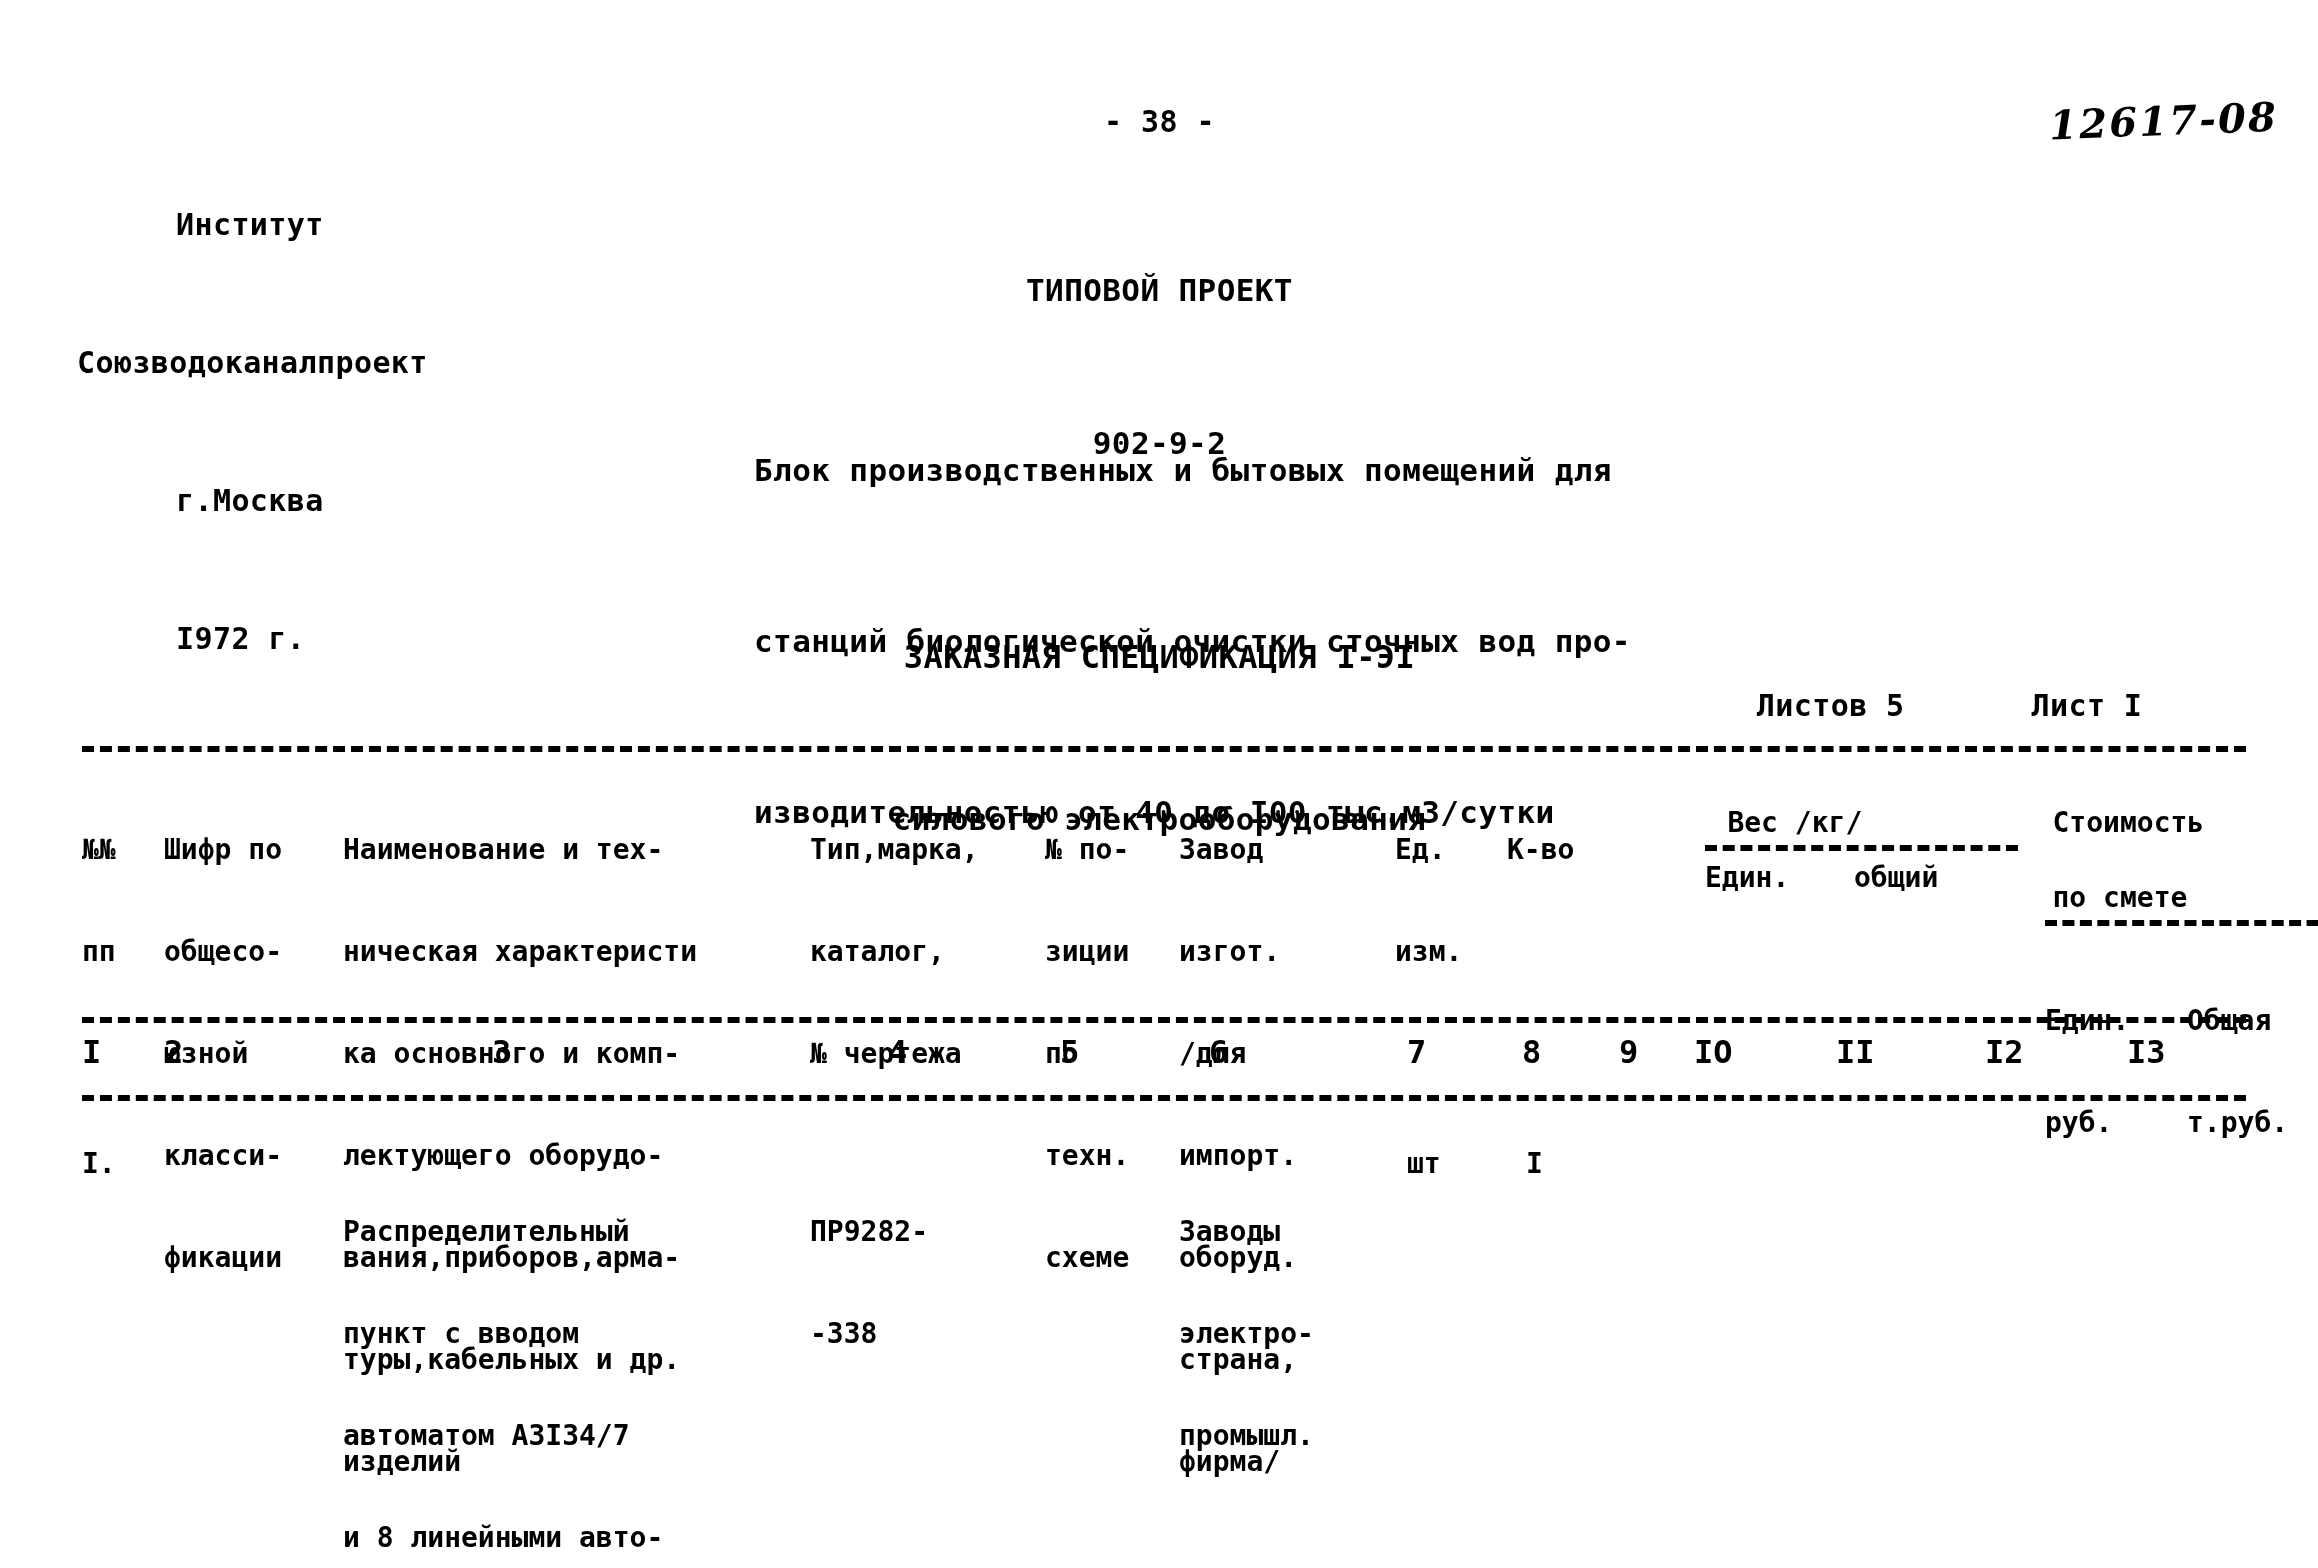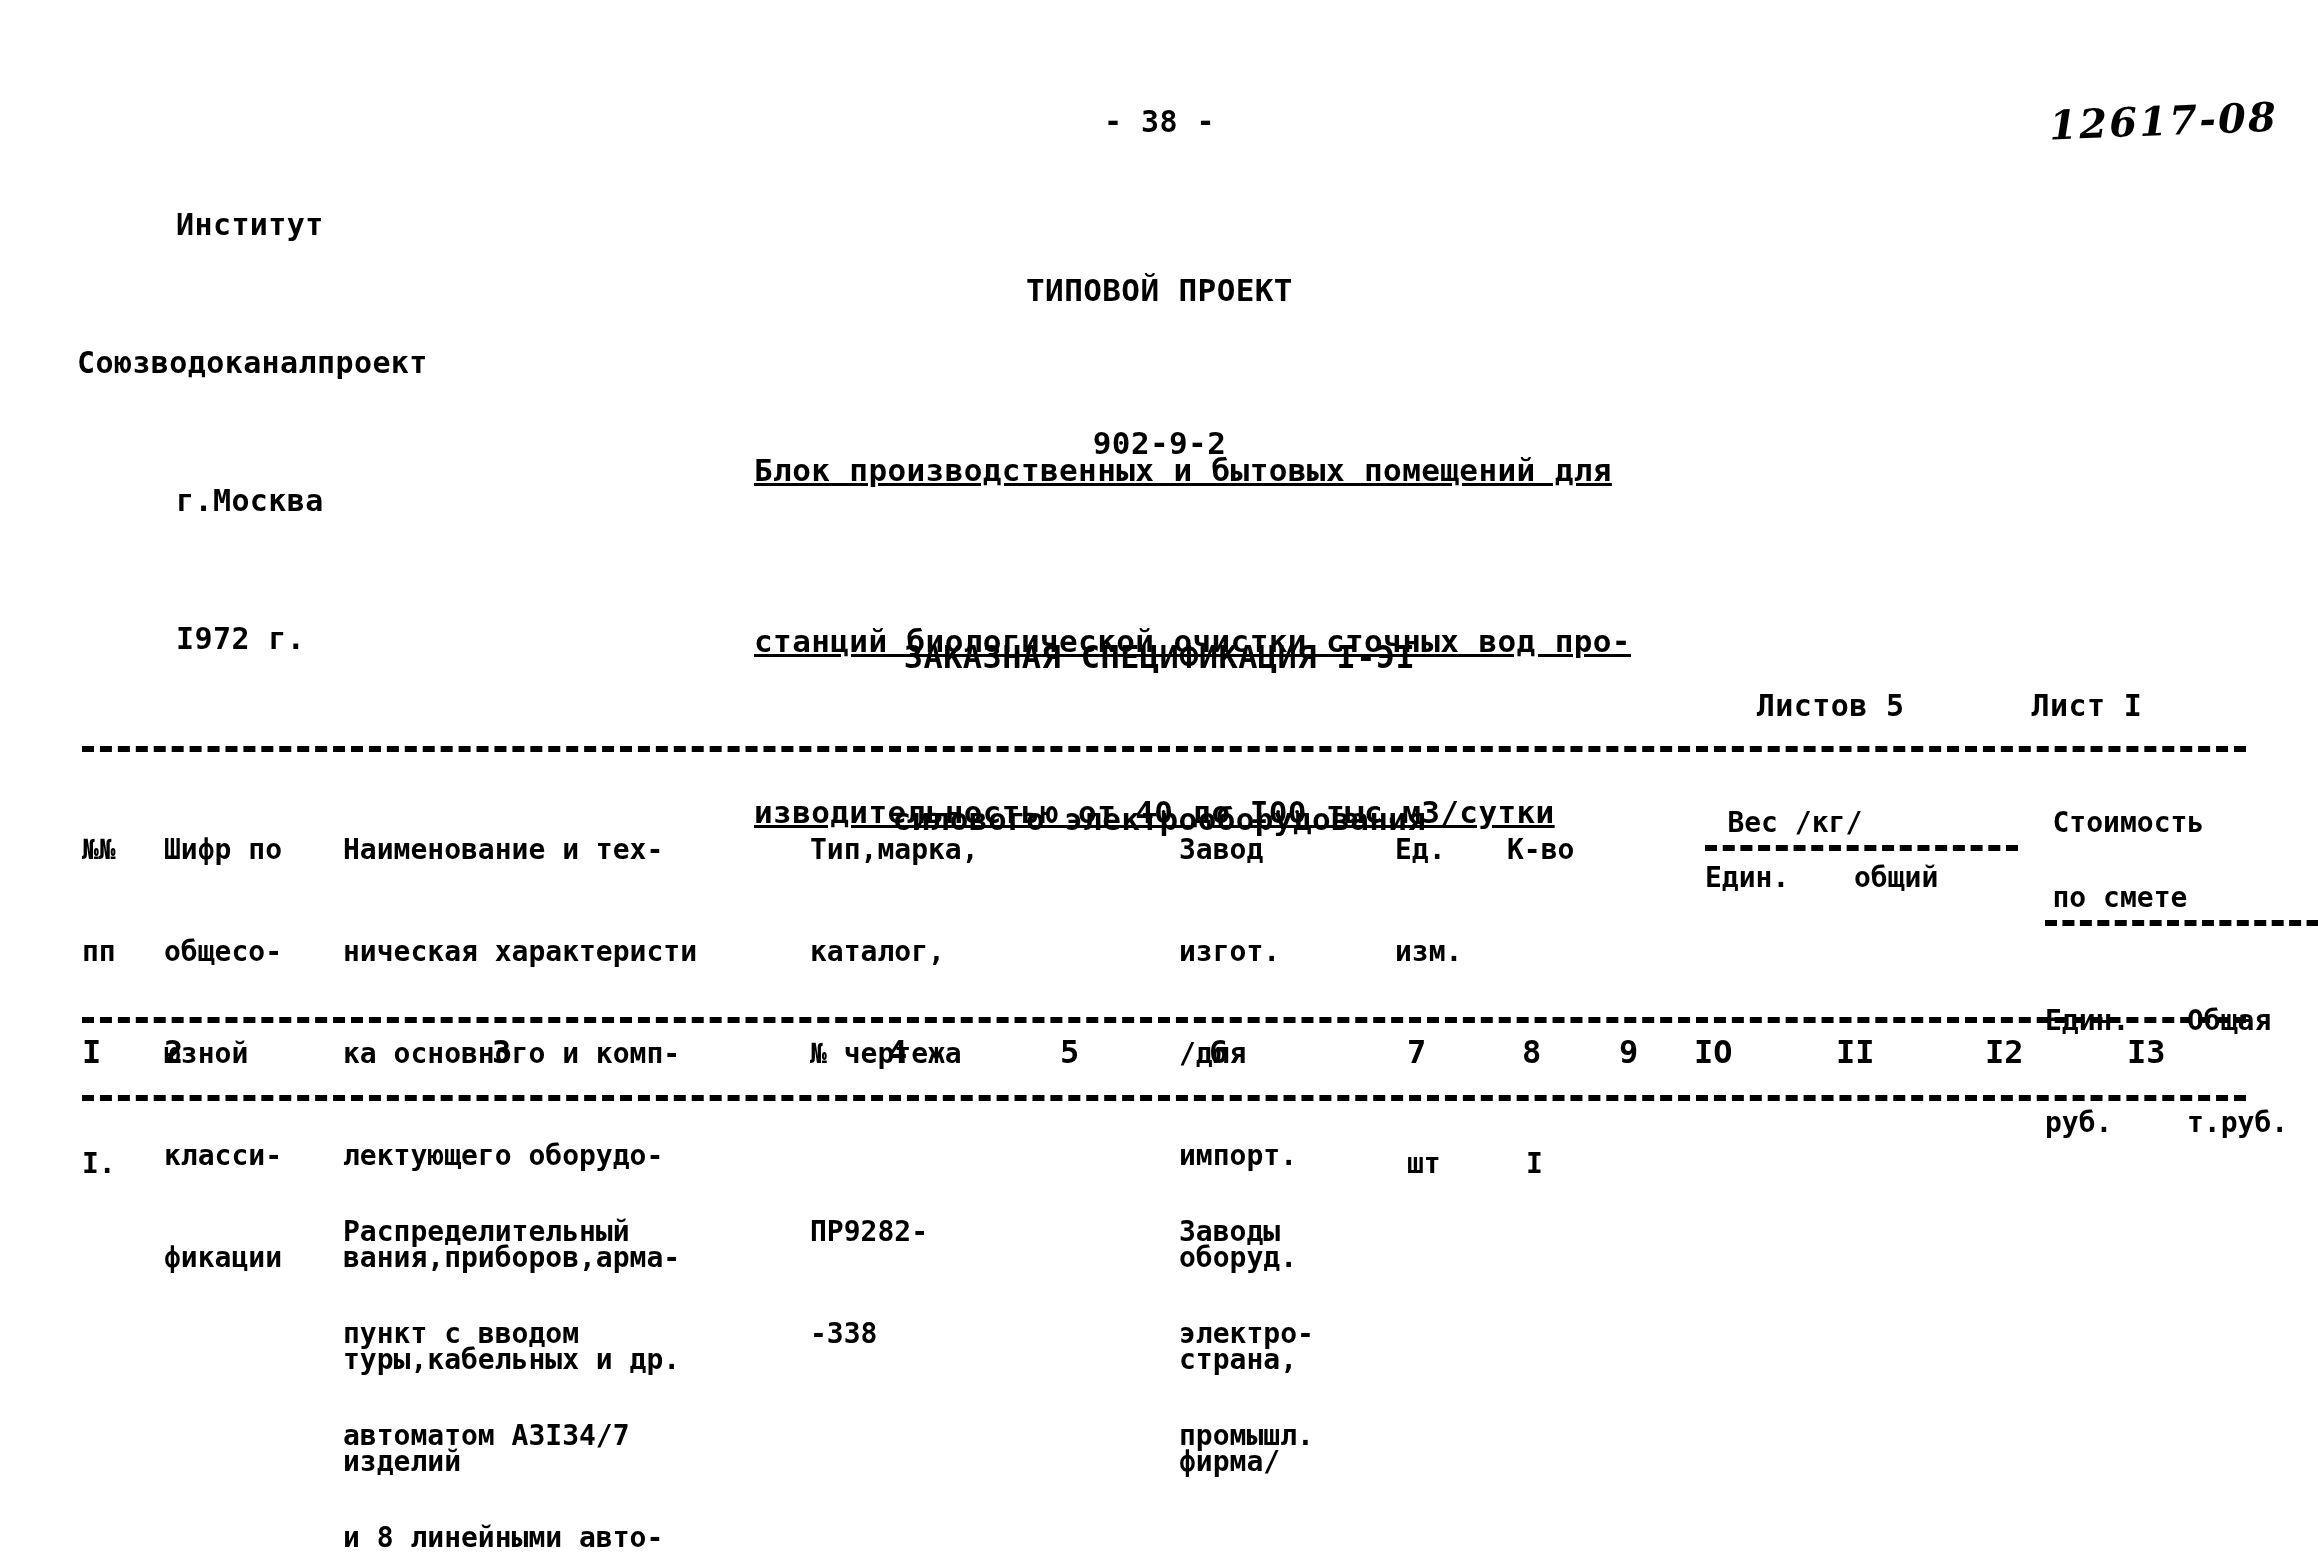--- a/index.html
+++ b/index.html
@@ -71,21 +71,21 @@
   #project-title-block .ln { display: block; }
 
   
   #description-block {
     left: 754px;
     top: 328px;
     font-size: 31px;
     line-height: 57px;
     text-align: left;
   }
-  #description-block .ln { display: block; white-space: pre; text-decoration: underline; }
+  #description-block .ln { display: block; white-space: pre; }
 
   
   #spec-title-block {
     left: 0; right: 0;
     top: 522px;
     text-align: center;
     font-size: 32px;
     line-height: 54px;
   }
   #spec-title-block .ln { display: block; }
@@ -276,20 +276,27 @@
         <span class="ln">туры,кабельных и др.</span>
         <span class="ln">изделий</span>
       </div>
 
       <div class="hdr-cell c4">
         <span class="ln">Тип,марка,</span>
         <span class="ln">каталог,</span>
         <span class="ln">№ чертежа</span>
       </div>
 
+      <div class="hdr-cell c5">
+        <span class="ln">№ по-</span>
+        <span class="ln">зиции</span>
+        <span class="ln">по</span>
+        <span class="ln">техн.</span>
+        <span class="ln">схеме</span>
+      </div>
 
       <div class="hdr-cell c6">
         <span class="ln">Завод</span>
         <span class="ln">изгот.</span>
         <span class="ln">/для</span>
         <span class="ln">импорт.</span>
         <span class="ln">оборуд.</span>
         <span class="ln">страна,</span>
         <span class="ln">фирма/</span>
       </div>

